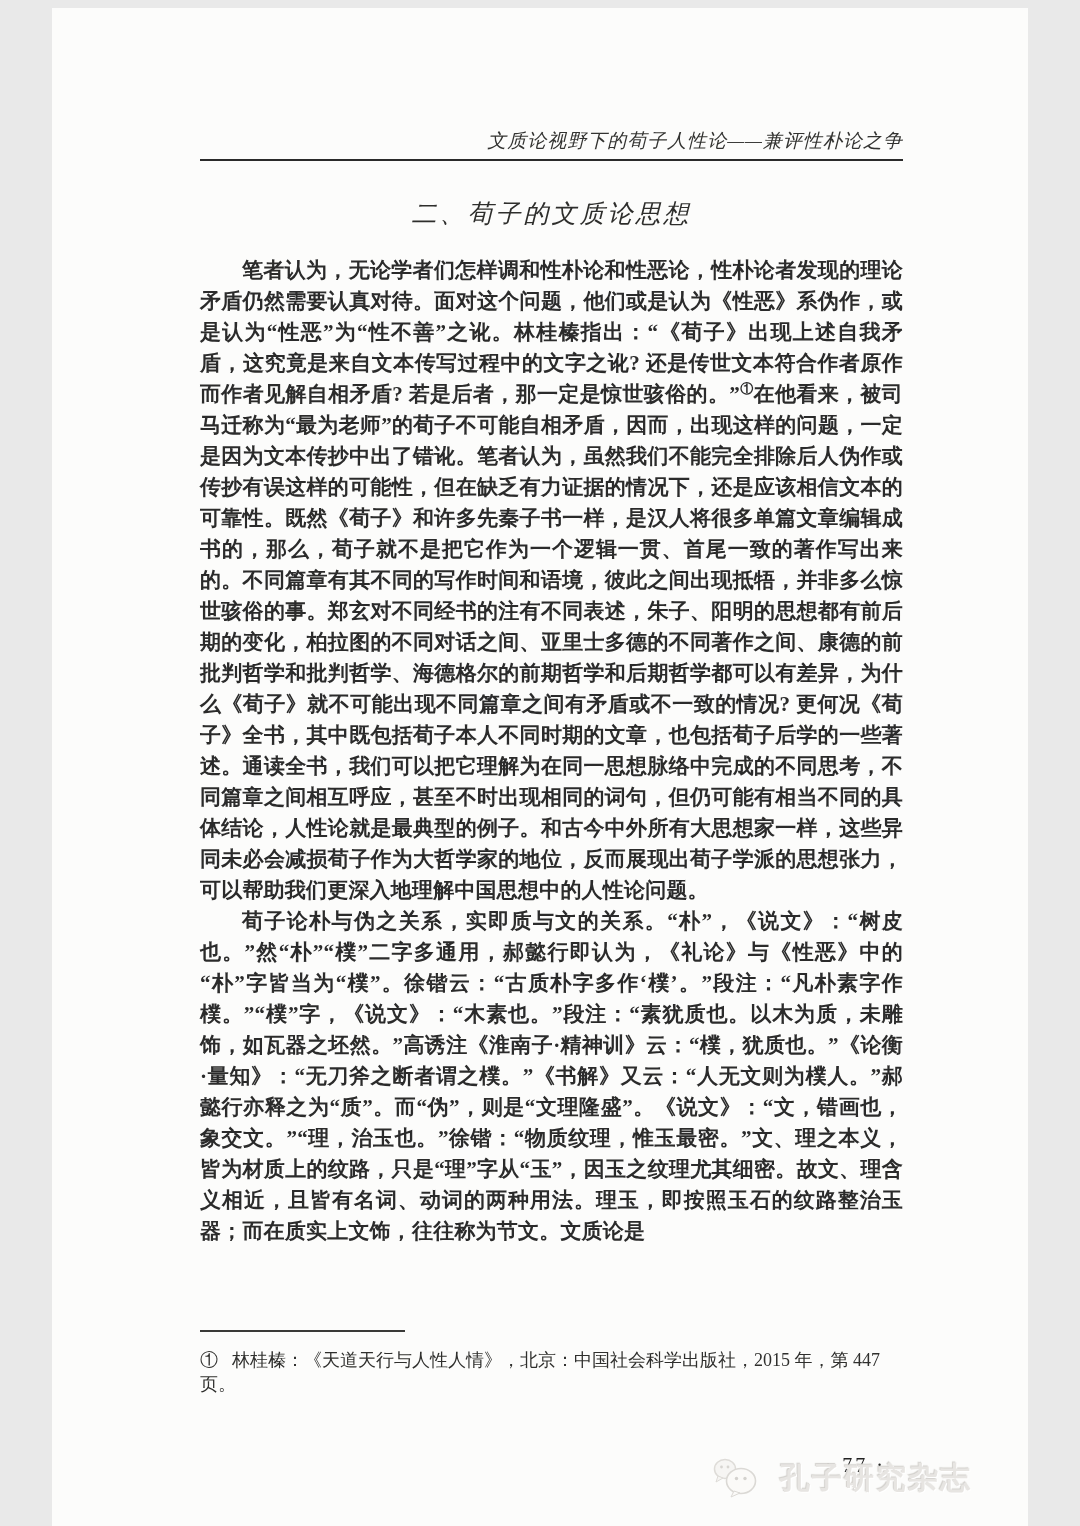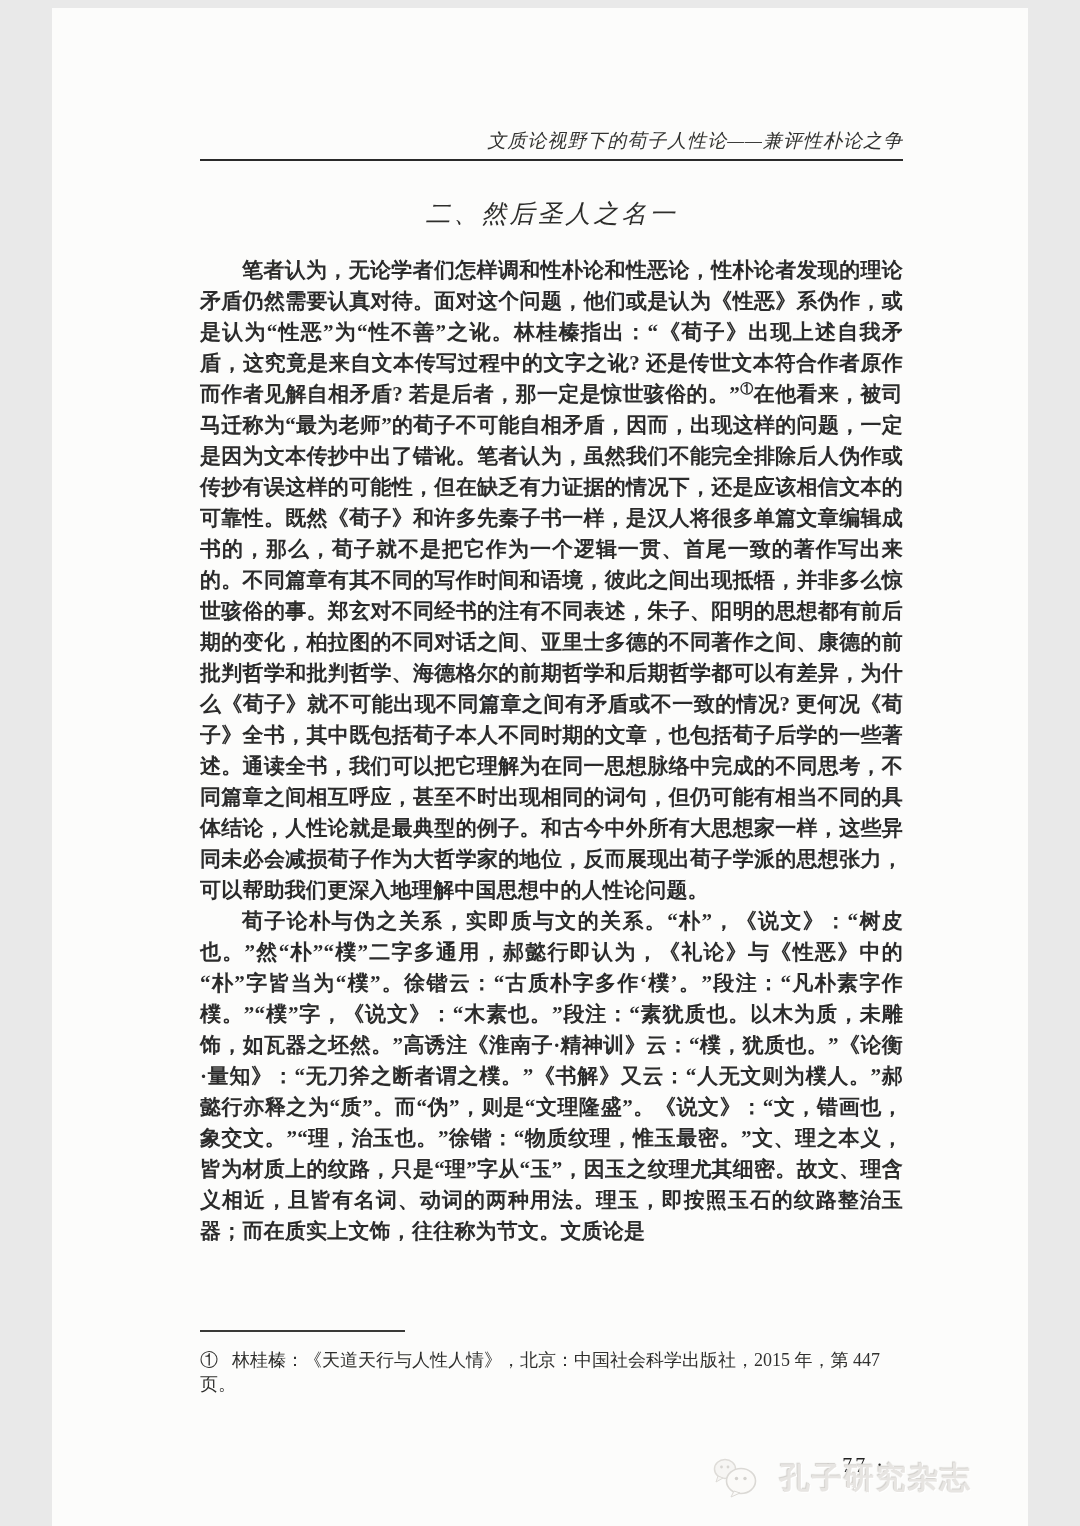--- a/index.html
+++ b/index.html
@@ -122,21 +122,21 @@
 <body>
 
 <div class="page">
   <div class="content">
 
     <header>
       <div class="running-title">文质论视野下的荀子人性论——兼评性朴论之争</div>
       <hr class="header-rule">
     </header>
 
-    <h2 class="section-heading">二、然后圣人之名一</h2>
+    <h2 class="section-heading">二、荀子的文质论思想</h2>
 
     <main class="body-text">
       <p><span>笔者认为，无论学者们怎样调和性朴论和性恶论，性朴论者发现的理论矛盾仍然需要认真对待。面对这个问题，他们或是认为《性恶》系伪作，或是认为“性恶”为“性不善”之讹。林桂榛指出：“《荀子》出现上述自我矛盾，这究竟是来自文本传写过程中的文字之讹? 还是传世文本符合作者原作而作者见解自相矛盾? 若是后者，那一定是惊世骇俗的。”</span><sup class="fn-sup">①</sup><span>在他看来，被司马迁称为“最为老师”的荀子不可能自相矛盾，因而，出现这样的问题，一定是因为文本传抄中出了错讹。笔者认为，虽然我们不能完全排除后人伪作或传抄有误这样的可能性，但在缺乏有力证据的情况下，还是应该相信文本的可靠性。既然《荀子》和许多先秦子书一样，是汉人将很多单篇文章编辑成书的，那么，荀子就不是把它作为一个逻辑一贯、首尾一致的著作写出来的。不同篇章有其不同的写作时间和语境，彼此之间出现抵牾，并非多么惊世骇俗的事。郑玄对不同经书的注有不同表述，朱子、阳明的思想都有前后期的变化，柏拉图的不同对话之间、亚里士多德的不同著作之间、康德的前批判哲学和批判哲学、海德格尔的前期哲学和后期哲学都可以有差异，为什么《荀子》就不可能出现不同篇章之间有矛盾或不一致的情况? 更何况《荀子》全书，其中既包括荀子本人不同时期的文章，也包括荀子后学的一些著述。通读全书，我们可以把它理解为在同一思想脉络中完成的不同思考，不同篇章之间相互呼应，甚至不时出现相同的词句，但仍可能有相当不同的具体结论，人性论就是最典型的例子。和古今中外所有大思想家一样，这些异同未必会减损荀子作为大哲学家的地位，反而展现出荀子学派的思想张力，可以帮助我们更深入地理解中国思想中的人性论问题。</span></p>
 
 
 
       <p>荀子论朴与伪之关系，实即质与文的关系。“朴”，《说文》：“树皮也。”然“朴”“樸”二字多通用，郝懿行即认为，《礼论》与《性恶》中的“朴”字皆当为“樸”。徐锴云：“古质朴字多作‘樸’。”段注：“凡朴素字作樸。”“樸”字，《说文》：“木素也。”段注：“素犹质也。以木为质，未雕饰，如瓦器之坯然。”高诱注《淮南子·精神训》云：“樸，犹质也。”《论衡·量知》：“无刀斧之断者谓之樸。”《书解》又云：“人无文则为樸人。”郝懿行亦释之为“质”。而“伪”，则是“文理隆盛”。《说文》：“文，错画也，象交文。”“理，治玉也。”徐锴：“物质纹理，惟玉最密。”文、理之本义，皆为材质上的纹路，只是“理”字从“玉”，因玉之纹理尤其细密。故文、理含义相近，且皆有名词、动词的两种用法。理玉，即按照玉石的纹路整治玉器；而在质实上文饰，往往称为节文。文质论是</p>
     </main>
   </div>
 

